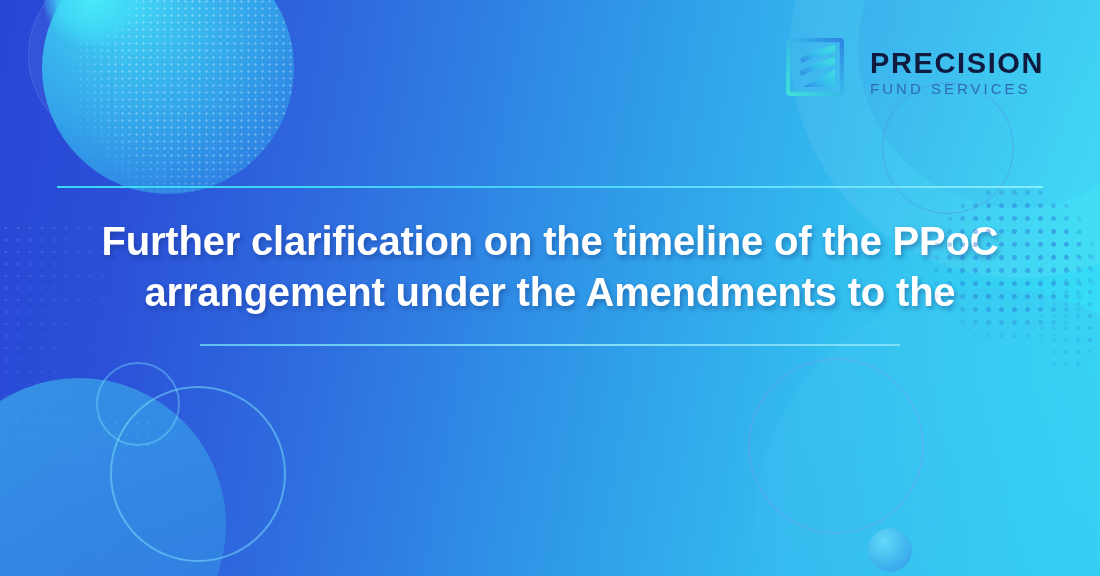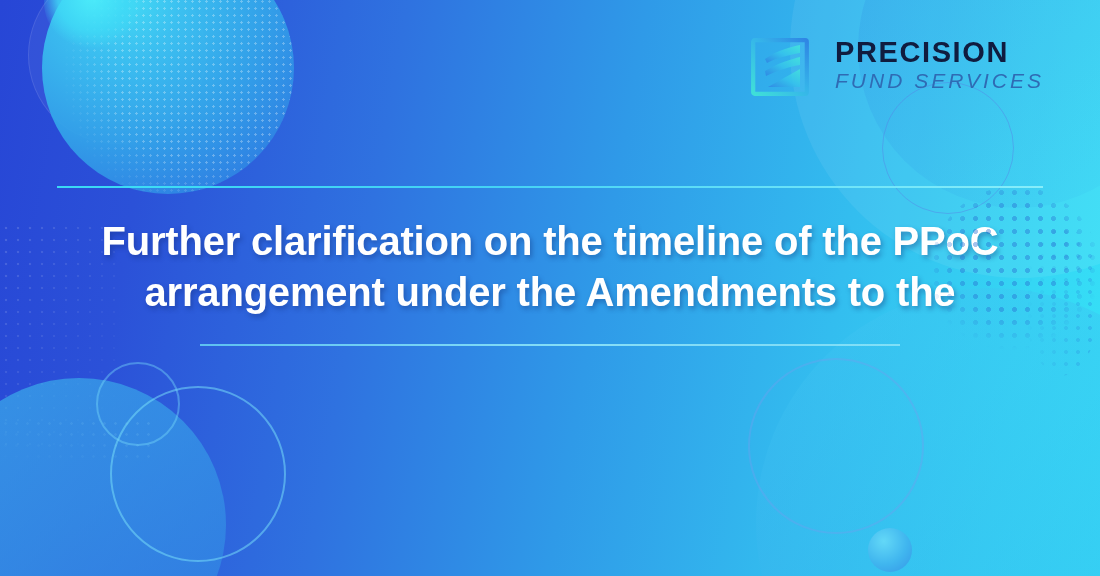--- a/index.html
+++ b/index.html
@@ -138,32 +138,32 @@
     left:1024px; top:226px; width:76px; height:150px;
     background-image:radial-gradient(rgba(40,120,215,0.30) 1.8px, transparent 2.2px);
     background-size:12px 12px;
     -webkit-mask-image:linear-gradient(270deg, #000 0%, transparent 100%);
     mask-image:linear-gradient(270deg, #000 0%, transparent 100%);
   }
 
   
   .logo {
     position:absolute; right:56px; top:38px;
-    display:flex; align-items:flex-start; gap:26px;
+    display:flex; align-items:flex-end; gap:26px;
     z-index:6;
   }
   .logo-mark { width:58px; height:58px; display:block; }
   .logo-words { display:flex; flex-direction:column; line-height:1; }
   .logo-primary {
     font-size:29px; font-weight:bold; color:#101c3f;
     letter-spacing:1.6px;
   }
   .logo-secondary {
-    font-size:21px; font-weight:normal; color:#2f6bb4;
-    letter-spacing:3.0px; margin-top:3px;font-style:italic;
+    font-size:15px; font-weight:normal; color:#2f6bb4;
+    letter-spacing:3.0px; margin-top:3px;
   }
 
   
   .headline-wrap {
     position:absolute; left:0; right:0; top:186px;
     z-index:4; text-align:center;
   }
   .rule-top {
     width:986px; height:2px; margin:0 auto;
     background:linear-gradient(90deg,#3ce6f7 0%, #46d9f6 45%, #8df0fb 100%);

